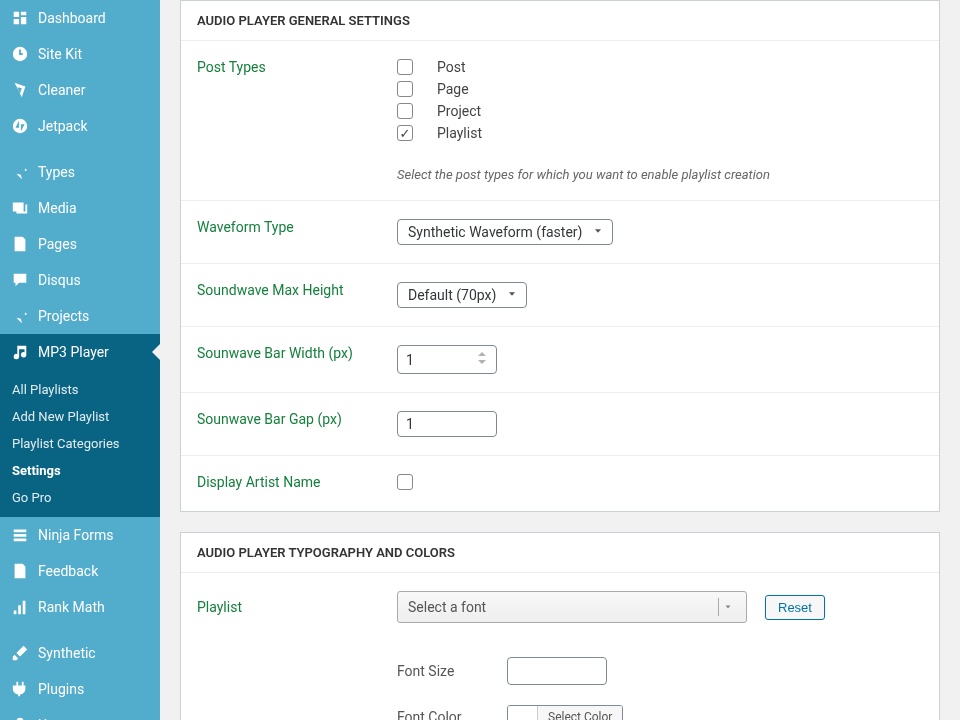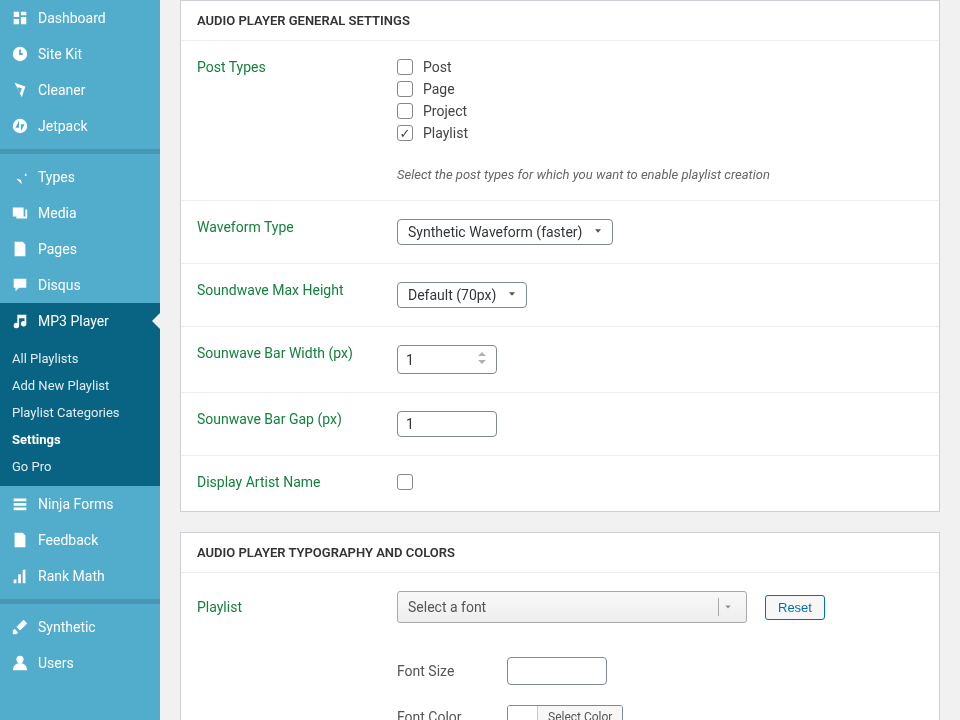--- a/index.html
+++ b/index.html
@@ -20,21 +20,21 @@
 
 
 .main { flex: 1; background: #f1f1f1; padding: 0 20px 20px 20px; overflow-y: auto; }
 .panel { background: #fff; border: 1px solid #ccd0d4; margin-bottom: 20px; }
 .panel-header { padding: 12px 16px; font-size: 13px; font-weight: 600; color: #333; border-bottom: 1px solid #eee; }
 .form-row { display: flex; padding: 18px 16px; border-bottom: 1px solid #eee; }
 .form-row:last-child { border-bottom: none; }
 .form-label { width: 200px; flex-shrink: 0; color: #15803d; font-size: 14px; }
 .form-control { flex: 1; }
 .checkbox-group { display: flex; flex-direction: column; gap: 6px; }
-.checkbox-line { display: flex; align-items: center; gap: 10px; }
+.checkbox-line { display: flex; align-items: center; gap: 24px; }
 .chk { width: 16px; height: 16px; border: 1px solid #888; border-radius: 3px; display: inline-flex; align-items: center; justify-content: center; background: #fff; cursor: pointer; flex-shrink: 0; }
 .chk.checked::after { content: "✓"; font-size: 13px; color: #444; line-height: 1; }
 .desc { font-size: 13px; color: #666; font-style: italic; margin-top: 26px; }
 .select { display: inline-flex; align-items: center; border: 1px solid #7e8993; border-radius: 4px; padding: 4px 30px 4px 10px; background: #fff; font-size: 14px; color: #32373c; position: relative; cursor: pointer; min-width: 120px; }
 .select .caret { position: absolute; right: 8px; }
 .caret svg { width: 12px; height: 12px; fill: #555; }
 .num-input { width: 100px; border: 1px solid #7e8993; border-radius: 4px; padding: 4px 8px; font-size: 14px; background: #fff; color: #32373c; display: flex; justify-content: space-between; align-items: center; }
 .spinner-icon { width: 12px; height: 16px; opacity: 0.5; }
 .sub-row { display: flex; align-items: center; padding: 10px 0; }
 .sub-label { width: 110px; color: #555; font-size: 14px; }
@@ -111,20 +111,28 @@
       <span>Pages</span>
     </div>
     <div class="menu-item">
       <span class="menu-icon">
           <svg viewBox="0 0 20 20">
             <path d="M3 3h14v10H9l-4 4v-4H3z"></path>
           </svg>
         </span>
       <span>Disqus</span>
     </div>
+    <div class="menu-item">
+      <span class="menu-icon">
+          <svg viewBox="0 0 20 20">
+            <path d="M12 2l6 6-3 1-4 4 1 5-3-3-5 5 5-5-3-3 5 1 4-4 1-3z"></path>
+          </svg>
+        </span>
+      <span>Projects</span>
+    </div>
     <div class="menu-item active">
       <span class="menu-icon">
           <svg viewBox="0 0 20 20">
             <path d="M7 3h10v10a3 3 0 11-2-2.83V7H9v8a3 3 0 11-2-2.83z"></path>
           </svg>
         </span>
       <span>MP3 Player</span>
     </div>
     <div class="submenu">
       <div class="submenu-item">All Playlists</div>
@@ -158,20 +166,28 @@
       <span>Rank Math</span>
     </div>
     <div class="separator"></div>
     <div class="menu-item">
       <span class="menu-icon">
           <svg viewBox="0 0 20 20">
             <path d="M14 2l4 4-8 8-4-4zM4 12l4 4-2 2H2v-4z"></path>
           </svg>
         </span>
       <span>Synthetic</span>
+    </div>
+    <div class="menu-item">
+      <span class="menu-icon">
+          <svg viewBox="0 0 20 20">
+            <path d="M6 2h2v4h4V2h2v4h2v4a6 6 0 01-6 6v2H8v-2a6 6 0 01-6-6V6h4z"></path>
+          </svg>
+        </span>
+      <span>Plugins</span>
     </div>
     <div class="menu-item">
       <span class="menu-icon">
           <svg viewBox="0 0 20 20">
             <circle cx="10" cy="6" r="4"></circle>
             <path d="M2 18a8 8 0 0116 0z"></path>
           </svg>
         </span>
       <span>Users</span>
     </div>

